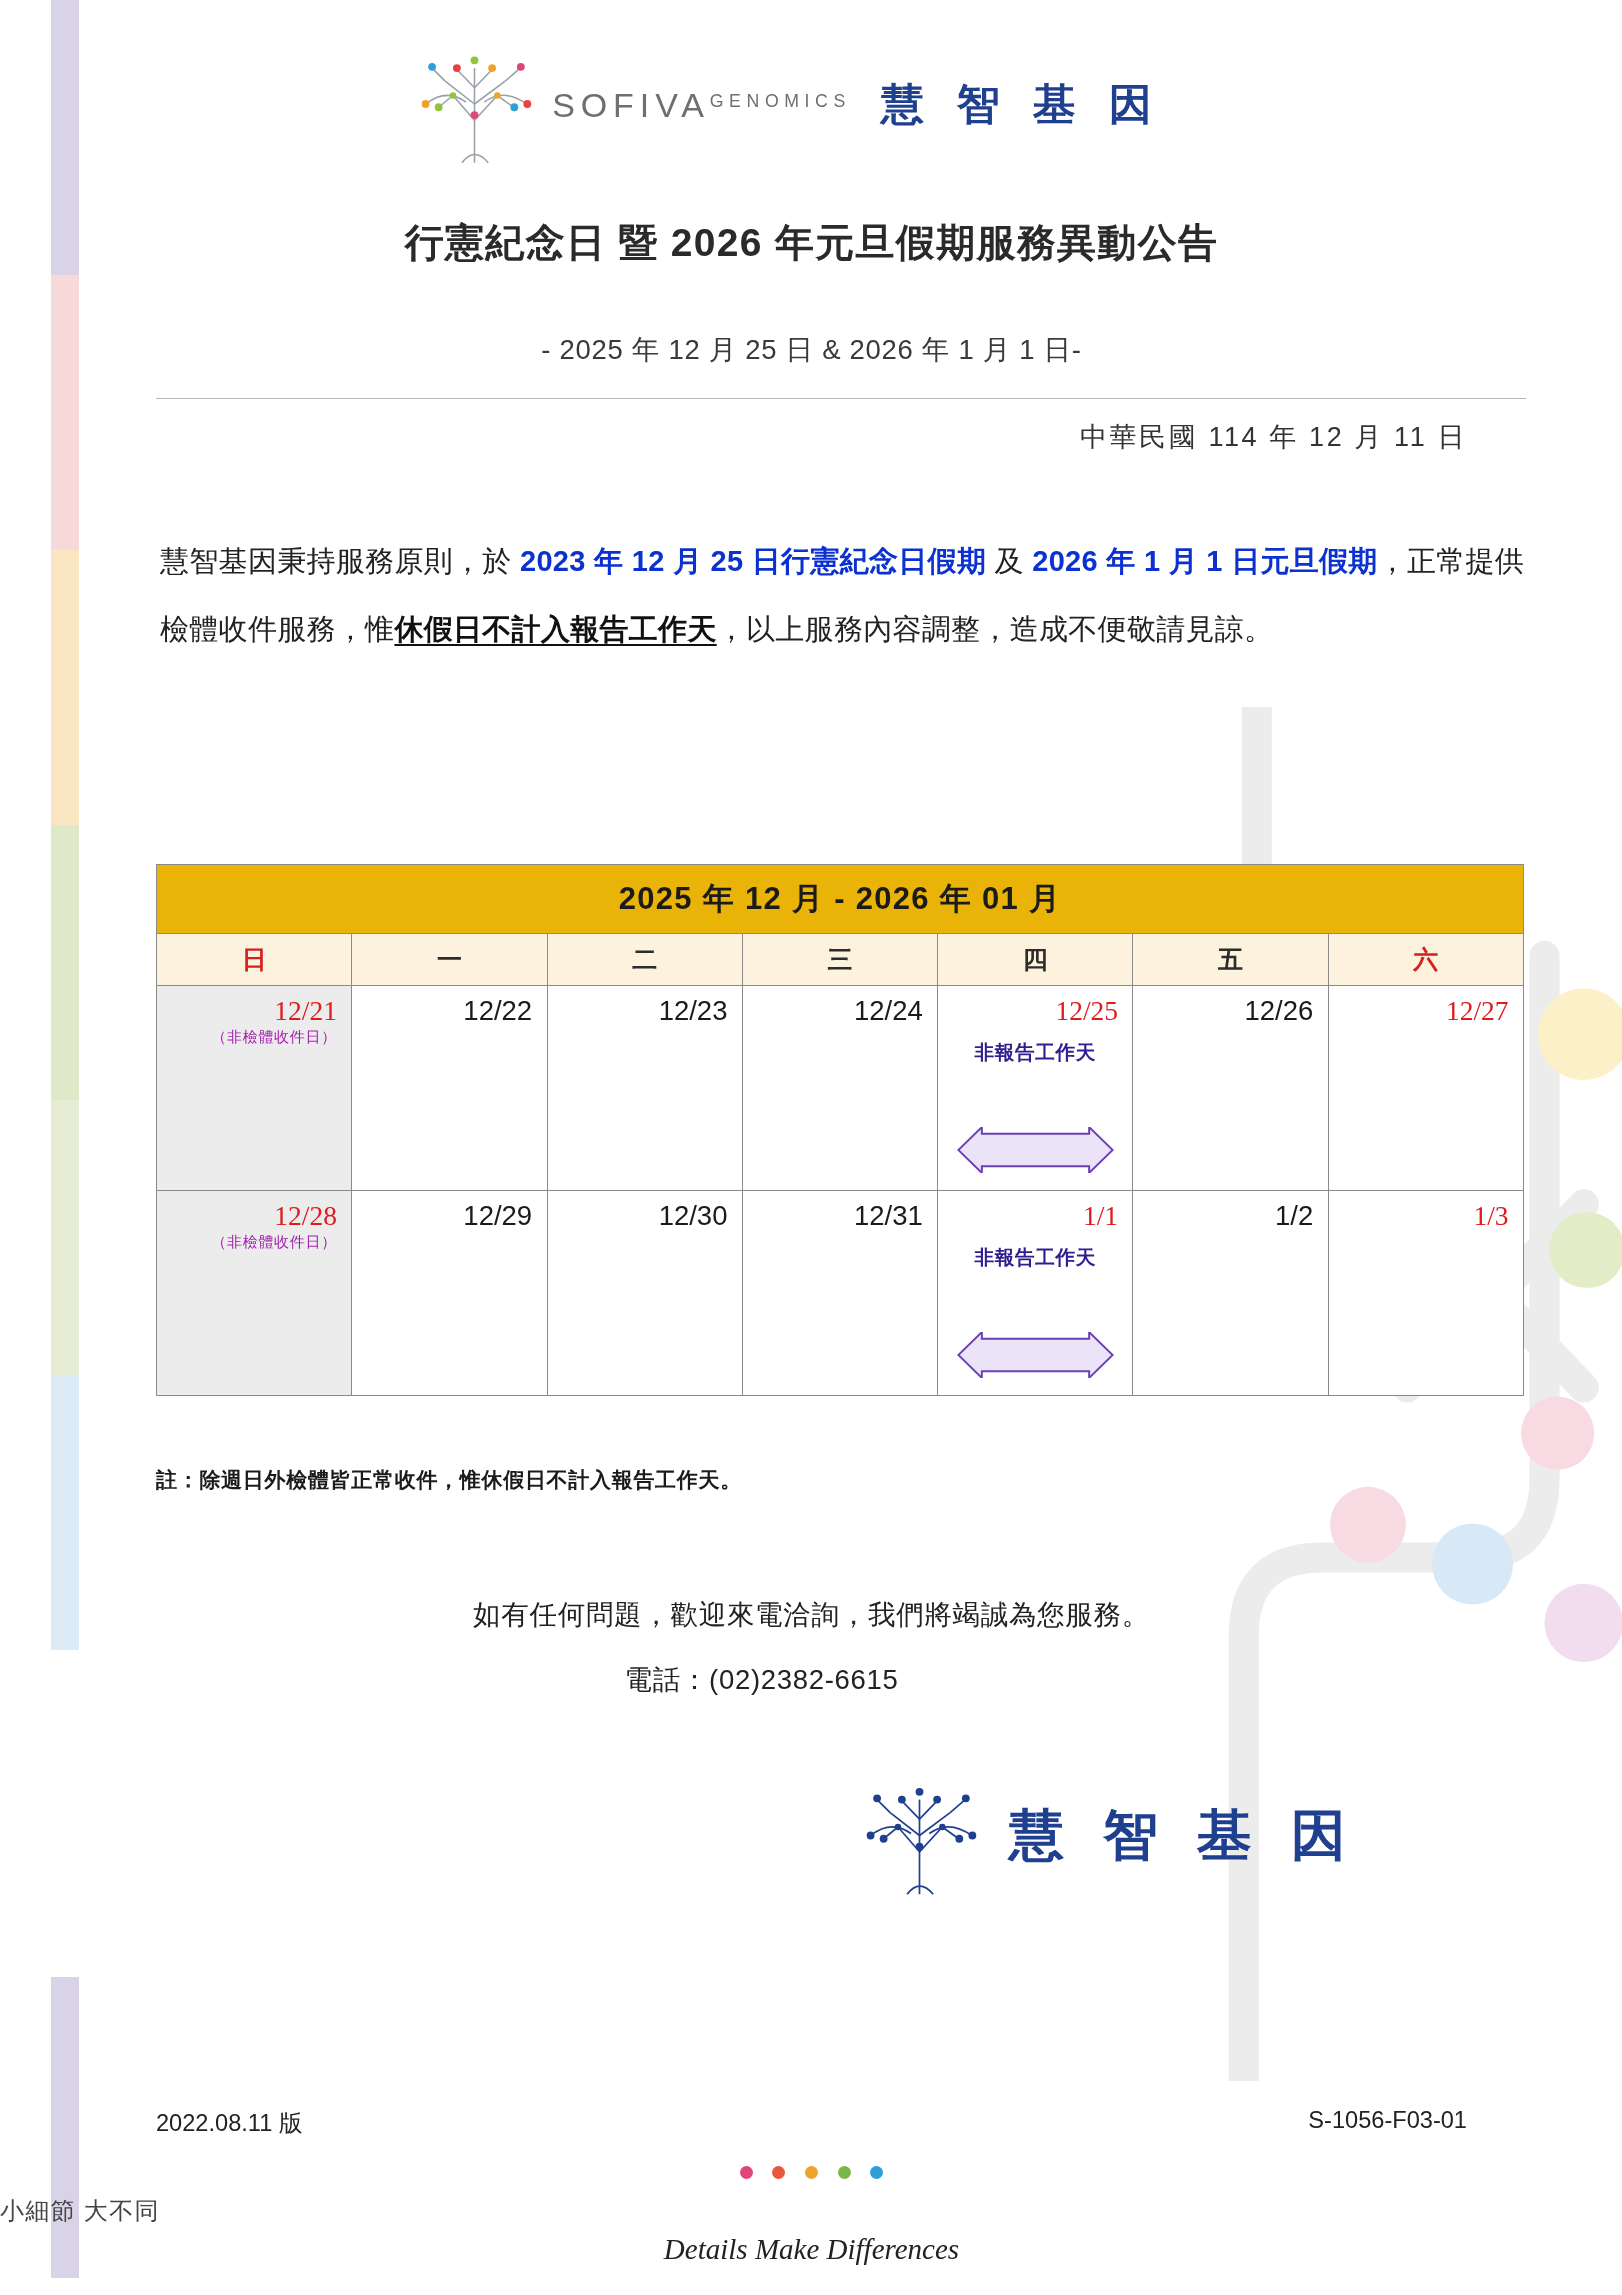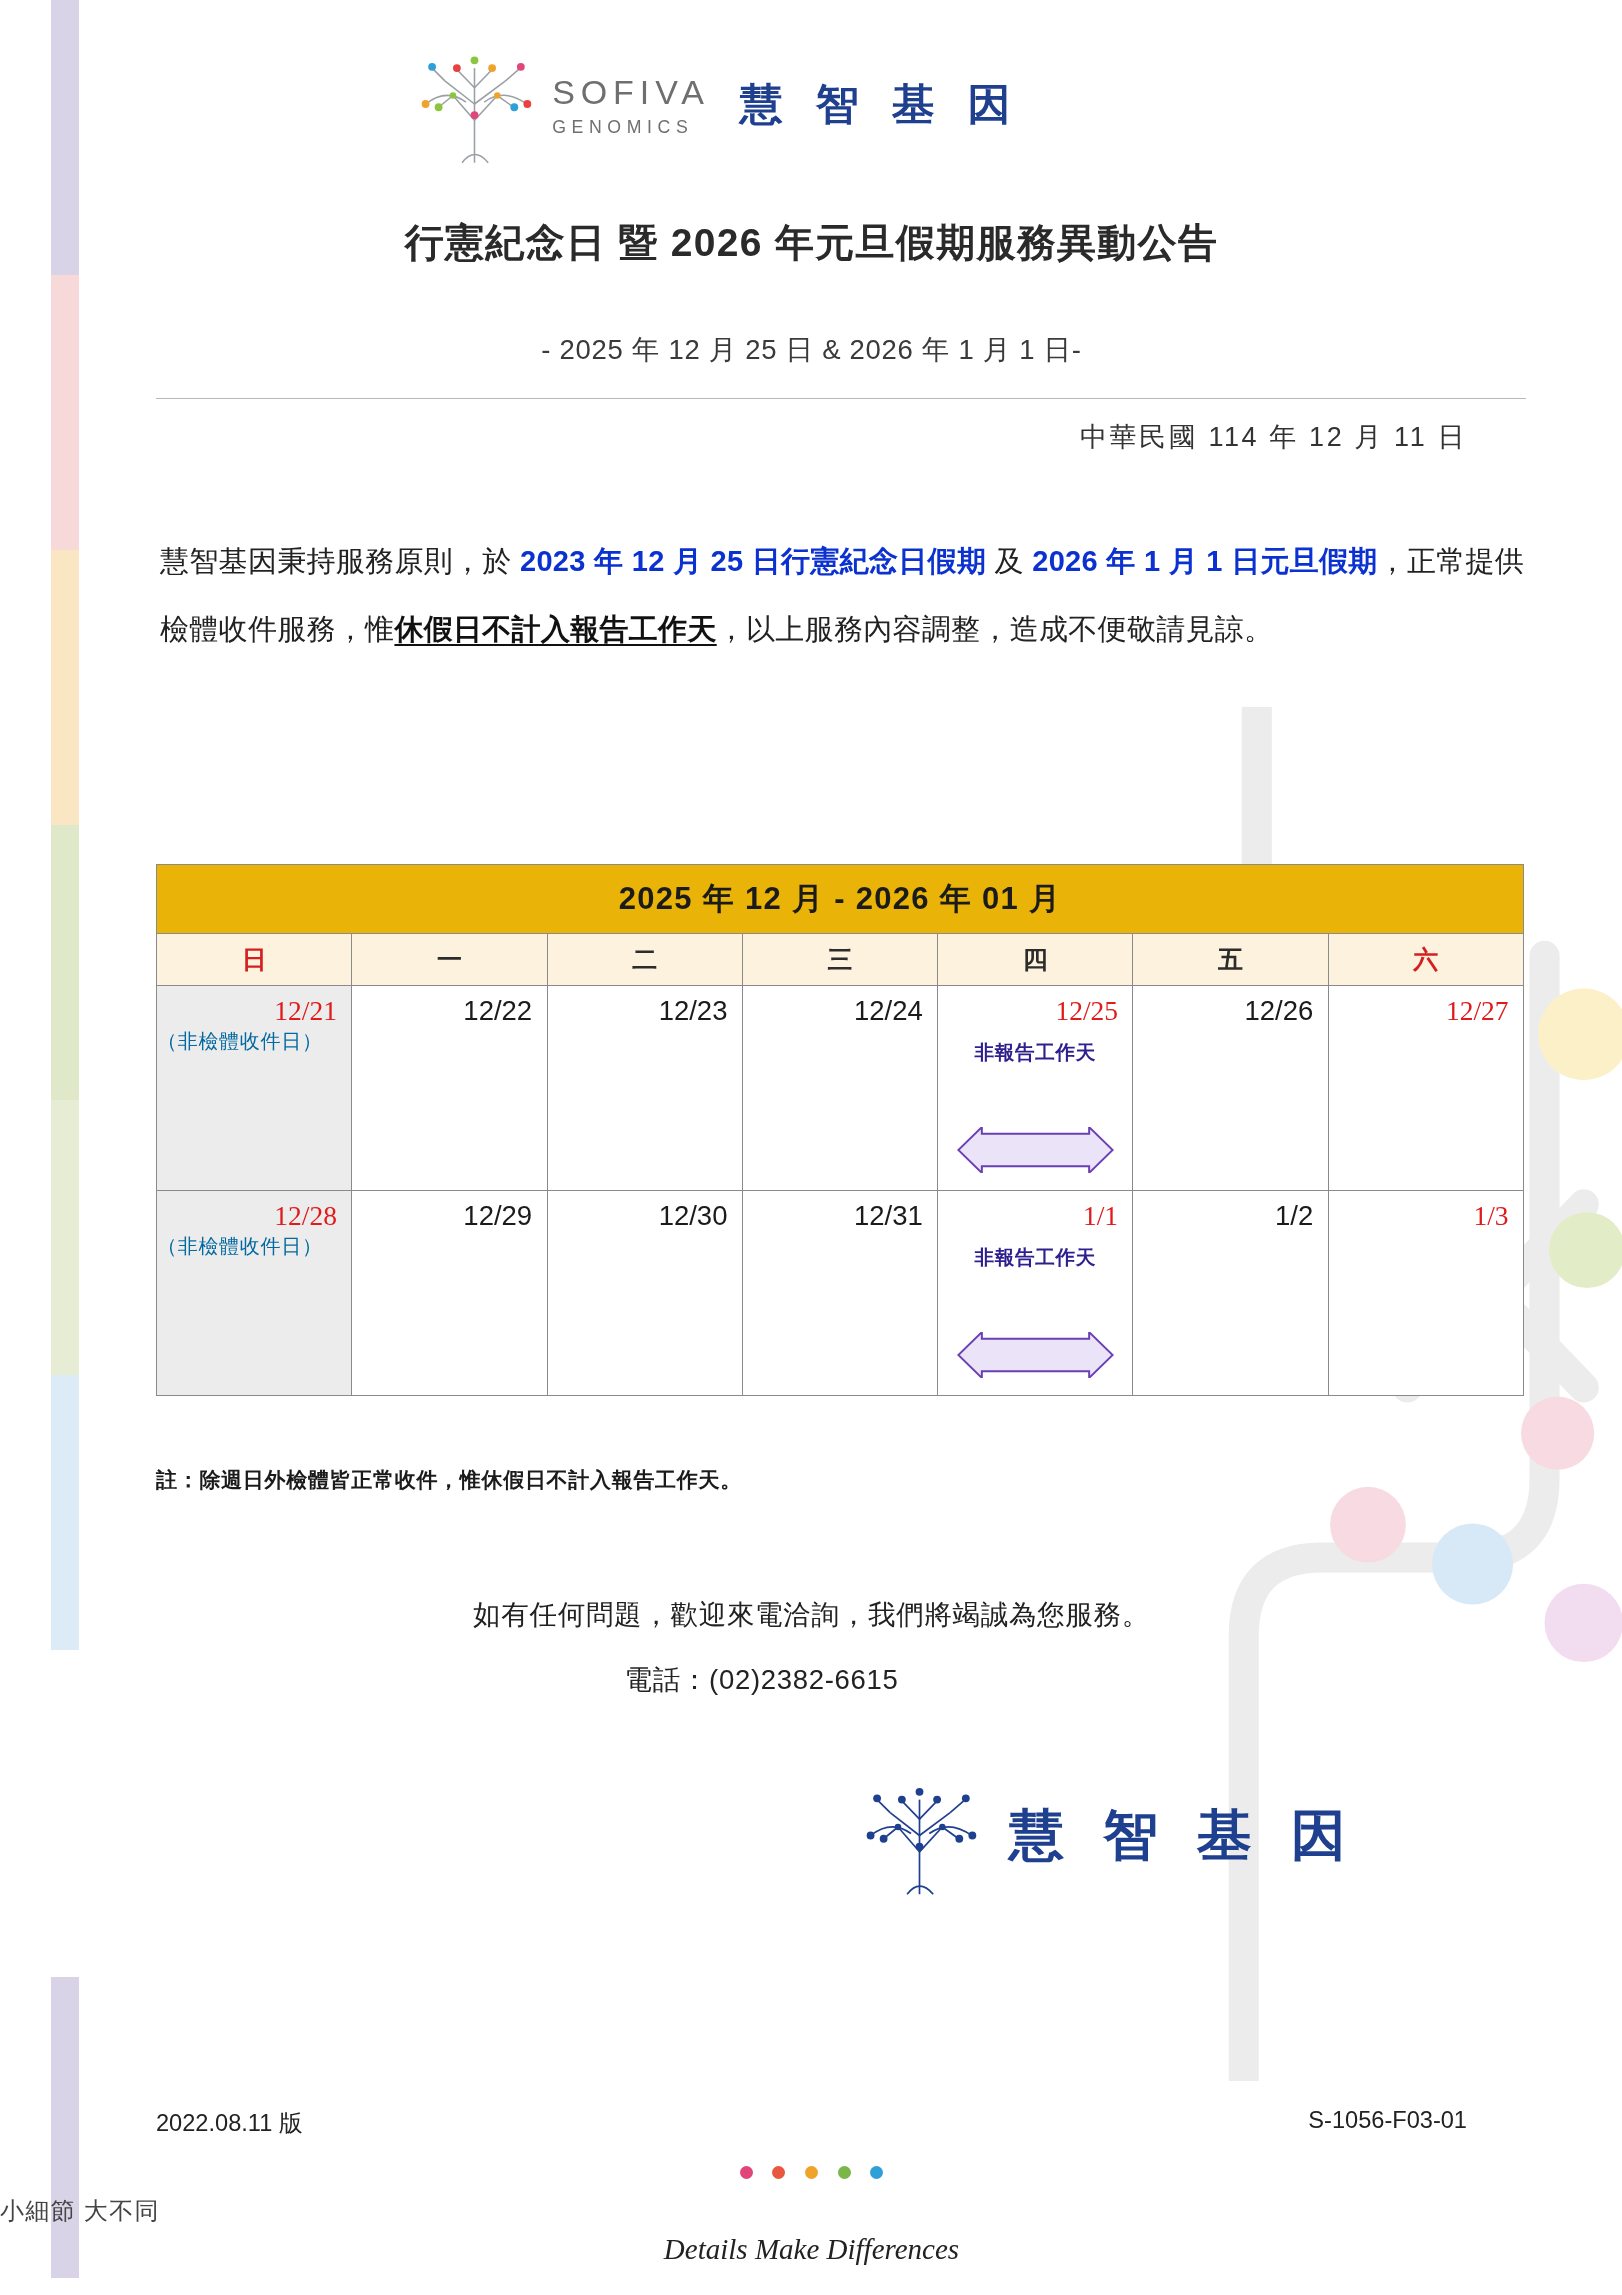--- a/index.html
+++ b/index.html
@@ -49,21 +49,21 @@
     left: 406px;
     top: 38px;
     width: 851px;
     height: 131px;
     display: flex;
     align-items: center;
   }
   .logo-mark { width: 137px; height: 124px; flex: 0 0 137px; }
   .logo-text-en {
     display: flex;
-    flex-direction: column;
+    flex-direction: row;
     justify-content: center;
     margin-left: 9.2px;
     margin-top: 3.9px;
   }
   .logo-sofiva {
     font-size: 34px;
     letter-spacing: 5.9px;
     color: #6e6f71;
     font-weight: 400;
   }
@@ -175,23 +175,24 @@
   }
   .day-cell.sunday { background: #ececec; }
   .day-num {
     text-align: right;
     padding: 9.2px 14.4px 0 0;
     font-size: 27.5px;
     color: #1b1b1b;
   }
   .day-num.red { color: #e01b1b; font-family: Liberation Serif, serif; }
   .day-sub {
+    text-align: right;
     padding: 1.3px 14.4px 0 0;
-    font-size: 20px;
-    color: #0369a1;
+    font-size: 15px;
+    color: #a21caf;
     letter-spacing: 0.7px;
   }
   .note-label {
     text-align: center;
     font-size: 19.6px;
     color: #2e1f8f;
     font-weight: 700;
     margin-top: 11.8px;
     letter-spacing: 0.7px;
   }

